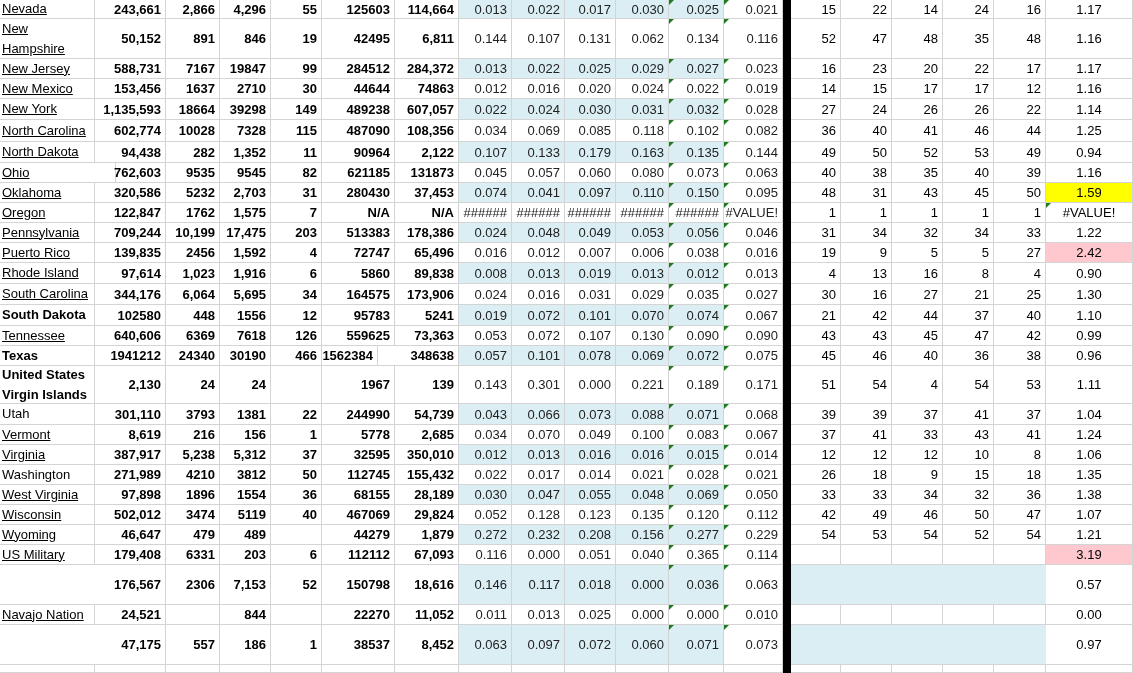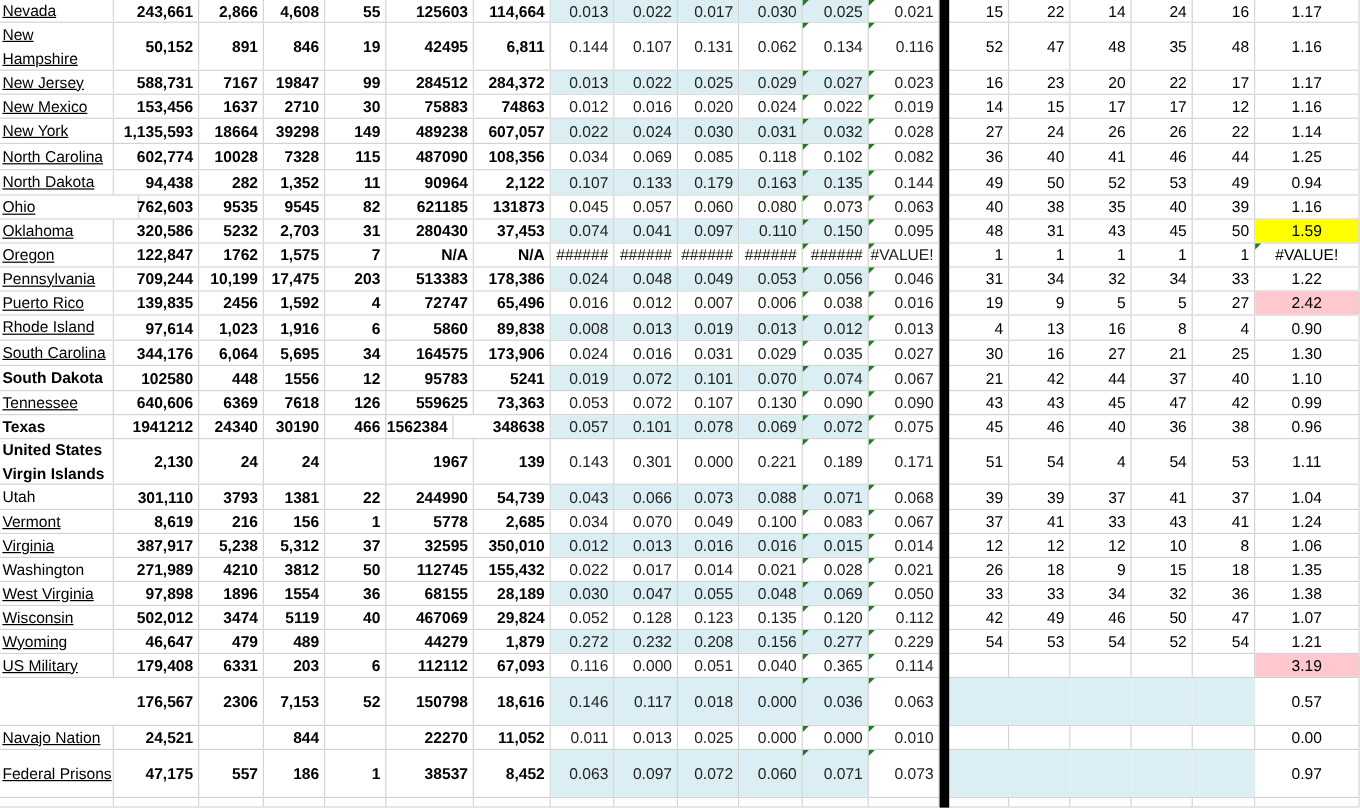--- a/index.html
+++ b/index.html
@@ -24,21 +24,21 @@
   .blackbar { position:absolute; left:783px; top:0; width:8px; height:673px; background:#000; }
 </style>
 </head>
 <body>
 
 <div class="sheet" id="sheet">
     <div class="row" style="top: 0px; height: 19px;">
       <div class="cell name link" style="left: 0px; width: 95px;">Nevada</div>
       <div class="cell bold" style="left: 95px; width: 71px;">243,661</div>
       <div class="cell bold" style="left: 166px; width: 54px;">2,866</div>
-      <div class="cell bold" style="left: 220px; width: 51px;">4,608</div>
+      <div class="cell bold" style="left: 220px; width: 51px;">4,296</div>
       <div class="cell bold" style="left: 271px; width: 51px;">55</div>
       <div class="cell bold" style="left: 322px; width: 73px;">125603</div>
       <div class="cell bold" style="left: 395px; width: 64px;">114,664</div>
       <div class="cell ratio band" style="left: 459px; width: 53px;">0.013</div>
       <div class="cell ratio band" style="left: 512px; width: 53px;">0.022</div>
       <div class="cell ratio band" style="left: 565px; width: 51px;">0.017</div>
       <div class="cell ratio band" style="left: 616px; width: 53px;">0.030</div>
       <div class="cell ratio band tri" style="left: 669px; width: 55px;">0.025</div>
       <div class="cell ratio tri" style="left: 724px; width: 59px;">0.021</div>
       <div class="cell " style="left: 791px; width: 50px;">15</div>
@@ -89,21 +89,21 @@
       <div class="cell " style="left: 943px; width: 51px;">22</div>
       <div class="cell " style="left: 994px; width: 52px;">17</div>
       <div class="cell center" style="left: 1046px; width: 87px;">1.17</div>
     </div>
     <div class="row" style="top: 79px; height: 20px;">
       <div class="cell name link" style="left: 0px; width: 95px;">New Mexico</div>
       <div class="cell bold" style="left: 95px; width: 71px;">153,456</div>
       <div class="cell bold" style="left: 166px; width: 54px;">1637</div>
       <div class="cell bold" style="left: 220px; width: 51px;">2710</div>
       <div class="cell bold" style="left: 271px; width: 51px;">30</div>
-      <div class="cell bold" style="left: 322px; width: 73px;">75883</div>
+      <div class="cell bold" style="left: 322px; width: 73px;">44644</div>
       <div class="cell bold" style="left: 395px; width: 64px;">74863</div>
       <div class="cell ratio" style="left: 459px; width: 53px;">0.012</div>
       <div class="cell ratio" style="left: 512px; width: 53px;">0.016</div>
       <div class="cell ratio" style="left: 565px; width: 51px;">0.020</div>
       <div class="cell ratio" style="left: 616px; width: 53px;">0.024</div>
       <div class="cell ratio tri" style="left: 669px; width: 55px;">0.022</div>
       <div class="cell ratio tri" style="left: 724px; width: 59px;">0.019</div>
       <div class="cell " style="left: 791px; width: 50px;">14</div>
       <div class="cell " style="left: 841px; width: 51px;">15</div>
       <div class="cell " style="left: 892px; width: 51px;">17</div>
@@ -608,21 +608,20 @@
       <div class="cell ratio tri" style="left: 669px; width: 55px;">0.000</div>
       <div class="cell ratio tri" style="left: 724px; width: 59px;">0.010</div>
       <div class="cell " style="left: 791px; width: 50px;"></div>
       <div class="cell " style="left: 841px; width: 51px;"></div>
       <div class="cell " style="left: 892px; width: 51px;"></div>
       <div class="cell " style="left: 943px; width: 51px;"></div>
       <div class="cell " style="left: 994px; width: 52px;"></div>
       <div class="cell center" style="left: 1046px; width: 87px;">0.00</div>
     </div>
     <div class="row" style="top: 625px; height: 40px;">
-      <div class="cell name link" style="left: 0px; width: 95px;">Federal Prisons</div>
       <div class="cell bold" style="left: 95px; width: 71px;">47,175</div>
       <div class="cell bold" style="left: 166px; width: 54px;">557</div>
       <div class="cell bold" style="left: 220px; width: 51px;">186</div>
       <div class="cell bold" style="left: 271px; width: 51px;">1</div>
       <div class="cell bold" style="left: 322px; width: 73px;">38537</div>
       <div class="cell bold" style="left: 395px; width: 64px;">8,452</div>
       <div class="cell ratio band" style="left: 459px; width: 53px;">0.063</div>
       <div class="cell ratio band" style="left: 512px; width: 53px;">0.097</div>
       <div class="cell ratio band" style="left: 565px; width: 51px;">0.072</div>
       <div class="cell ratio band" style="left: 616px; width: 53px;">0.060</div>

